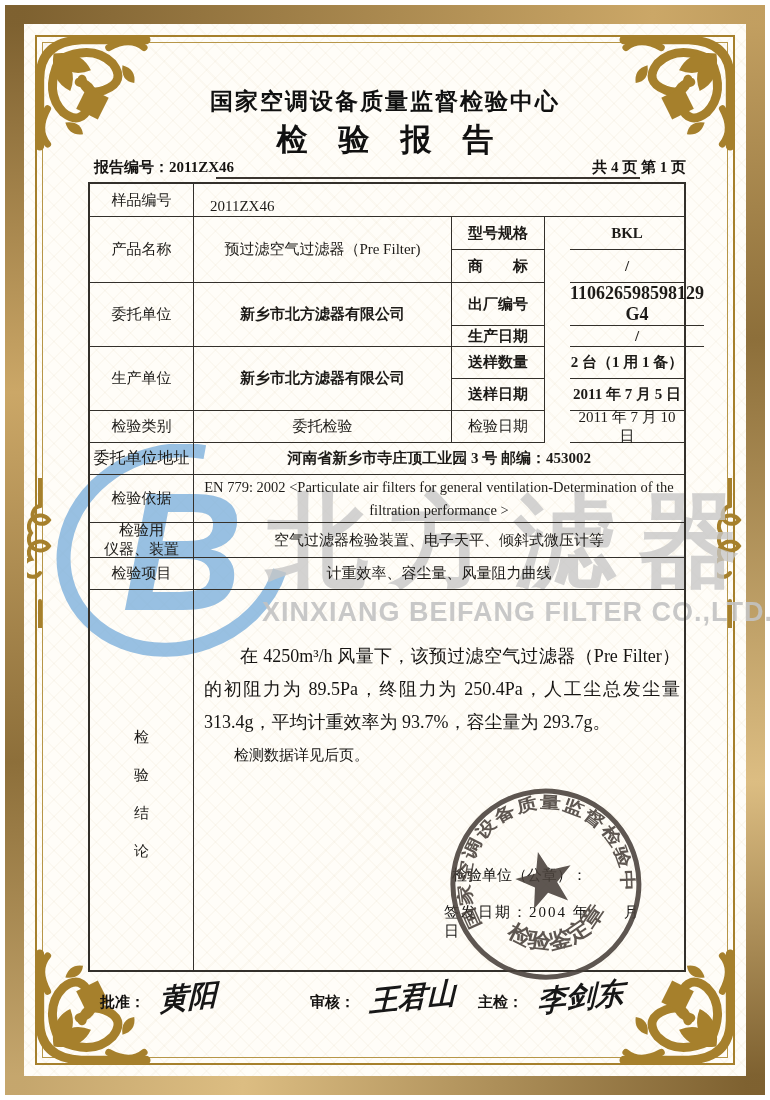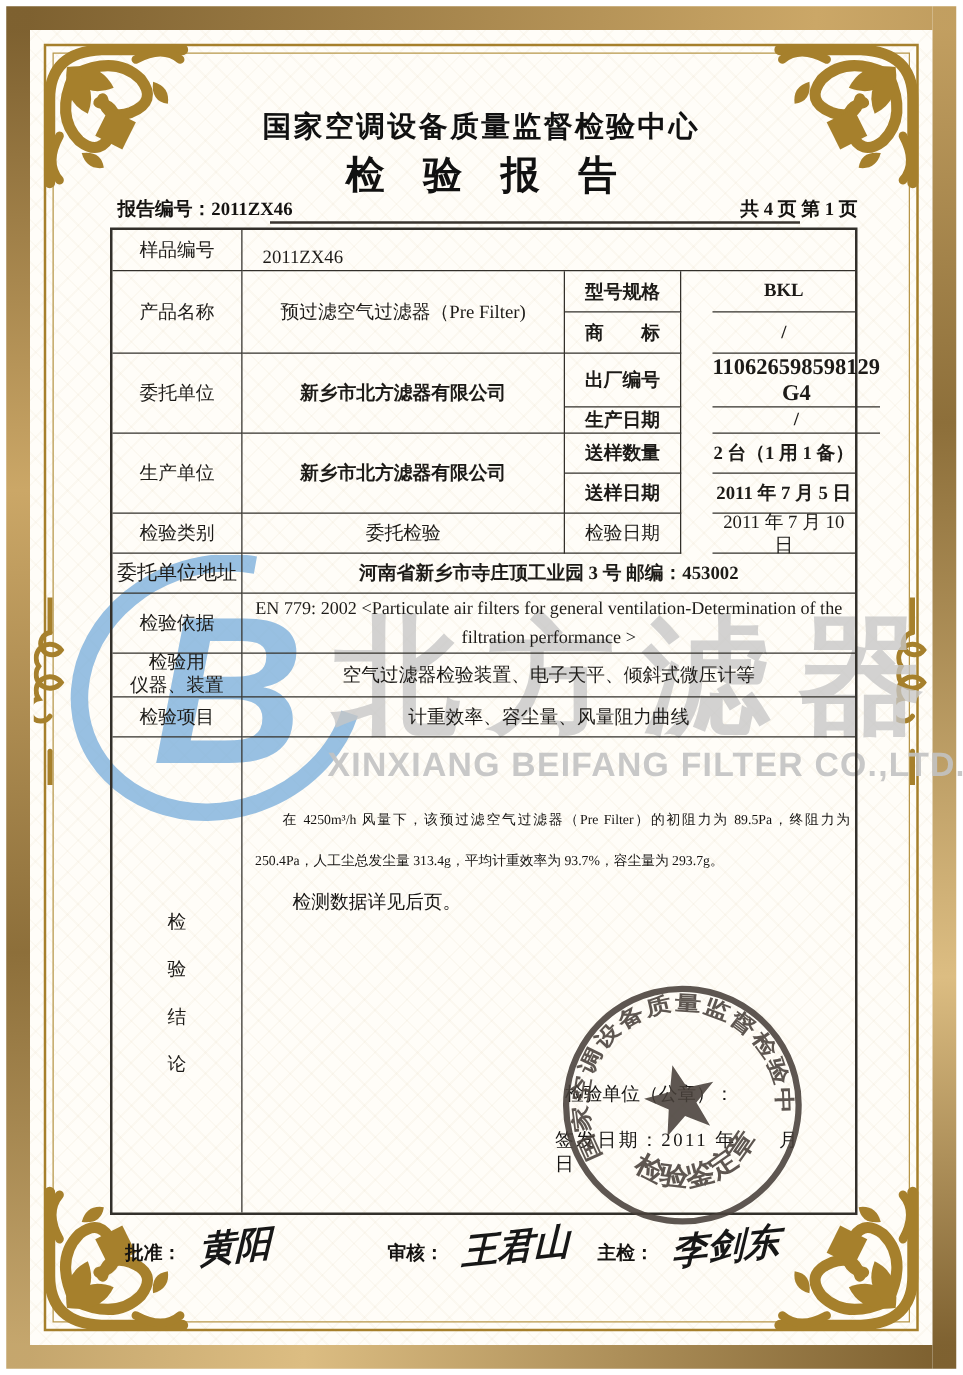--- a/index.html
+++ b/index.html
@@ -54,21 +54,21 @@
   .grow { flex:1; border-right:none; }
   .subcol { display:flex; flex-direction:column; flex:1;font-weight:bold; }
   .subrow { display:flex; flex:1; }
   .left-val { justify-content:flex-start; padding-left:16px; text-align:right;margin-top:12px; }
   .bold { font-weight:bold; }
   .basis-val { font-size:14.5px; line-height:1.55; padding:2px 8px; }
   .two-line { flex-direction:column; line-height:1.25; }
   .nbb { border-bottom:none !important; }
   .concl-label { flex-direction:column; justify-content:flex-start; padding-top:138px; gap:19px; }
   .concl-cell { position:relative; display:block; text-align:left; }
-  .concl-para { padding:50px 4px 0 10px; text-indent:2em; font-size:11px; line-height:33px; text-align:justify; color:#161412; }
+  .concl-para { padding:50px 4px 0 10px; text-indent:2em; font-size:18px; line-height:33px; text-align:justify; color:#161412; }
   .concl-note { padding:0 24px 0 10px; text-indent:2em; font-size:15px; line-height:33px; color:#161412; }
   .seal-unit { position:absolute; left:258px; top:276px; font-size:15px; color:#161412; }
   .issue-date { position:absolute; left:250px; top:313px; font-size:15px; letter-spacing:2px; color:#161412; }
   .stamp { position:absolute; left:250px; top:192px; transform:rotate(-14deg); opacity:.88; z-index:3; }
 
   
   .signrow { position:absolute; left:88px; top:970px; width:598px; height:60px; z-index:2; }
   .sig-block { position:absolute; top:8px; white-space:nowrap; }
   .sig-label { font-size:15px; font-weight:bold; color:#151311; }
   .sig-name { display:inline-block; font-size:29px; font-weight:bold; font-style:italic;
@@ -228,21 +228,21 @@
       <div class="td c1 nbb concl-label">
         <span>检</span>
         <span>验</span>
         <span>结</span>
         <span>论</span>
       </div>
       <div class="td grow nbb concl-cell">
         <p class="concl-para">在 4250m³/h 风量下，该预过滤空气过滤器（Pre Filter）的初阻力为 89.5Pa，终阻力为 250.4Pa，人工尘总发尘量 313.4g，平均计重效率为 93.7%，容尘量为 293.7g。</p>
         <p class="concl-note">检测数据详见后页。</p>
         <div class="seal-unit">检验单位（公章）：</div>
-        <div class="issue-date">签发日期：2011 年　　月　　日</div>
+        <div class="issue-date">签发日期：2004 年　　月　　日</div>
 
         <svg class="stamp" width="205" height="205" viewBox="0 0 205 205">
           <g transform="translate(2,2)">
             <circle cx="100" cy="100" r="93" fill="none" stroke="#48403a" stroke-width="5"></circle>
             <path id="stampArcTop" d="M 28.6,126 A 76,76 0 1 1 171.4,126" fill="none"></path>
             <path id="stampArcBottom" d="M 47.6,136.7 A 64,64 0 0 0 152.4,136.7" fill="none"></path>
             <text font-size="16.5" font-weight="bold" fill="#48403a" letter-spacing="1">
               <textPath href="#stampArcTop" startOffset="2" textLength="312" lengthAdjust="spacingAndGlyphs">国家空调设备质量监督检验中心</textPath>
             </text>
             <text font-size="21" font-weight="bold" fill="#48403a">

